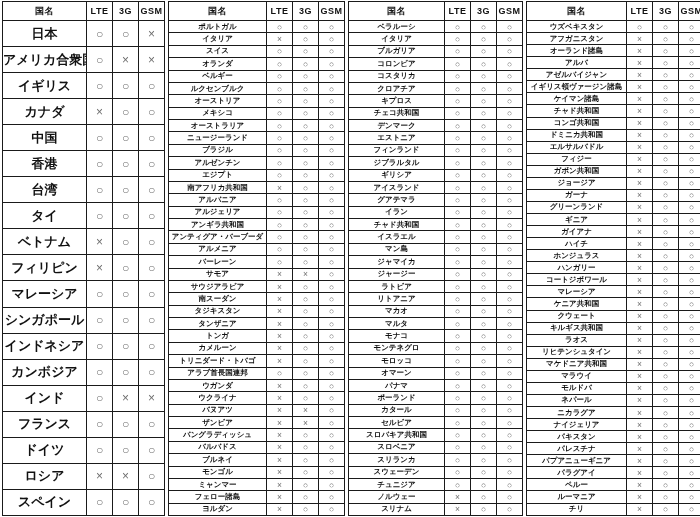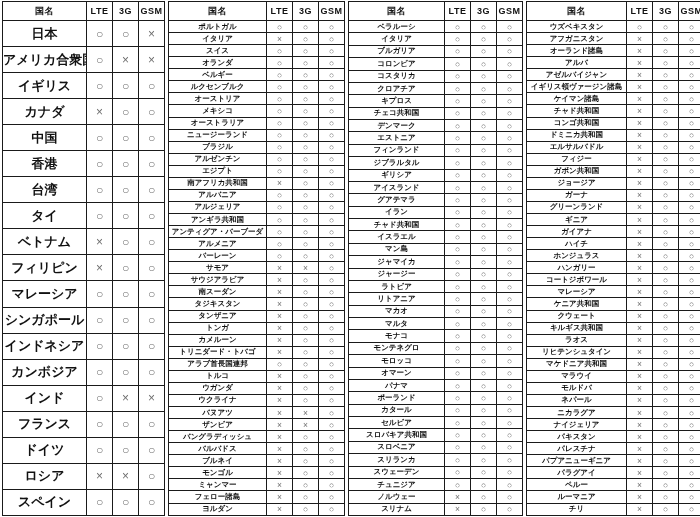--- a/index.html
+++ b/index.html
@@ -372,26 +372,20 @@
           <td class="mark">○</td>
           <td class="mark">○</td>
         </tr>
         <tr>
           <td class="country">アラブ首長国連邦</td>
           <td class="mark">○</td>
           <td class="mark">○</td>
           <td class="mark">○</td>
         </tr>
         <tr>
-          <td class="country">トルコ</td>
-          <td class="mark">×</td>
-          <td class="mark">○</td>
-          <td class="mark">○</td>
-        </tr>
-        <tr>
           <td class="country">ウガンダ</td>
           <td class="mark">×</td>
           <td class="mark">○</td>
           <td class="mark">○</td>
         </tr>
         <tr>
           <td class="country">ウクライナ</td>
           <td class="mark">×</td>
           <td class="mark">○</td>
           <td class="mark">○</td>

